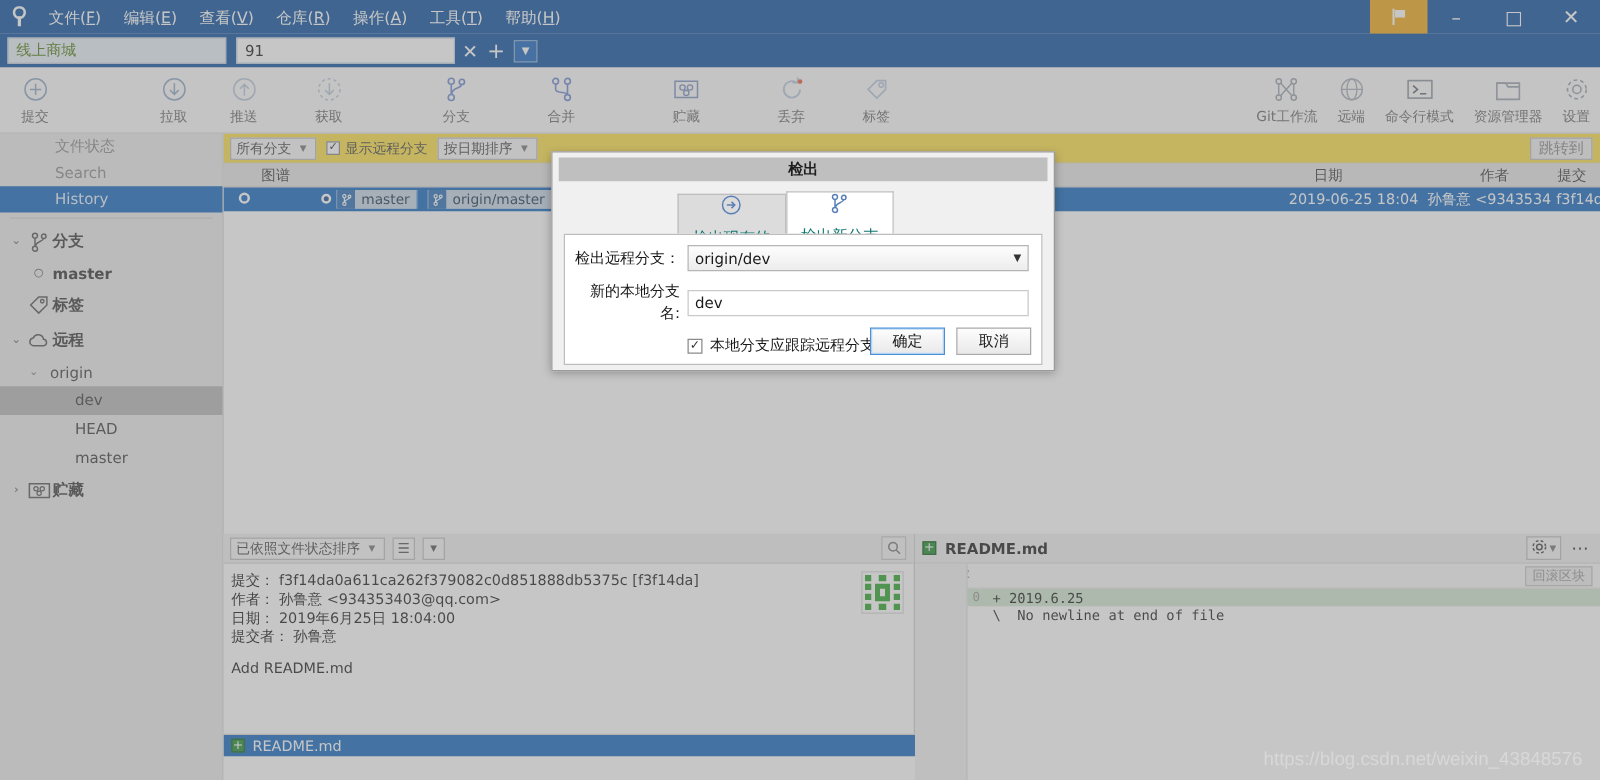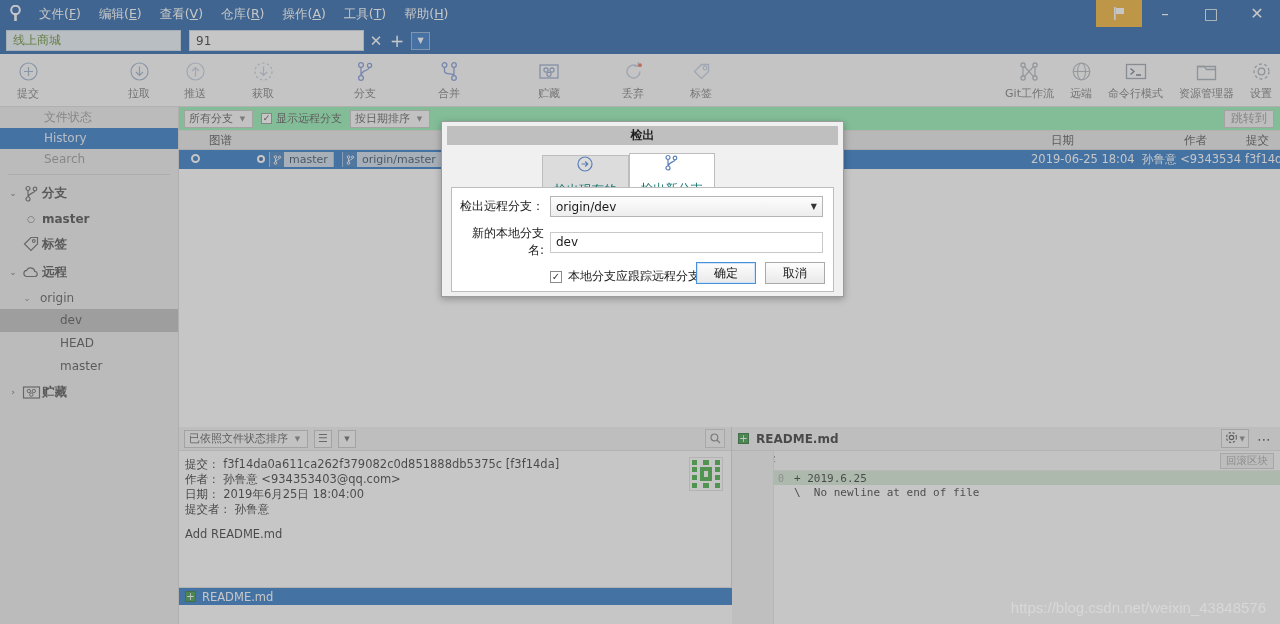--- a/index.html
+++ b/index.html
@@ -124,21 +124,21 @@
     height: 23px; line-height: 23px; padding-left: 60px; font-size: 12px; color: #3c3c3c;
   }
   .sb-remote-leaf.sel { background: #b7b7b7; }
 
   
   .center {
     position: absolute; top: 107px; left: 179px; width: 1101px; height: 517px;
     background: #ffffff;
   }
   .filterbar {
-    height: 24px; background: #86efac; border-bottom: 1px solid #dcdcdc;
+    height: 24px; background: #fde047; border-bottom: 1px solid #dcdcdc;
     display: flex; align-items: center; padding-left: 5px; gap: 8px;
   }
   .combo {
     height: 18px; background: #f7f7f7; border: 1px solid #bfbfbf;
     display: flex; align-items: center; padding: 0 4px; font-size: 11px; color: #444;
   }
   .combo .cv { width: 11px; text-align: center; color:#777; font-size: 7px; margin-left: 4px; }
   .chk-inline { display: flex; align-items: center; font-size: 11px; color: #444; gap: 4px; }
   .cbox {
     width: 11px; height: 11px; border: 1px solid #8a8a8a; background: #fff;
@@ -508,22 +508,22 @@
               <circle cx="10.5" cy="10.5" r="7.5" fill="none" stroke="#9aa3ad" stroke-width="1.3" stroke-dasharray="3 2.4"></circle>
             </svg>
           </span>
         <span class="lbl">设置</span>
       </div>
     </div>
   </div>
 
   <div class="sidebar">
     <div class="sb-sub">文件状态</div>
+    <div class="sb-sub">Search</div>
     <div class="sb-sub sel">History</div>
-    <div class="sb-sub">Search</div>
     <div class="sb-divider"></div>
 
     <div class="sb-group">
       <span class="arrow">⌄</span>
       <span class="ic">
           <svg width="15" height="17" viewBox="0 0 15 17">
             <circle cx="4" cy="3.5" r="2" fill="none" stroke="#555" stroke-width="1.2"></circle>
             <circle cx="11" cy="4" r="1.8" fill="none" stroke="#555" stroke-width="1.2"></circle>
             <circle cx="4" cy="14" r="2" fill="none" stroke="#555" stroke-width="1.2"></circle>
             <path d="M4 5.5v6.5M4.4 12c0-4 6-3.5 6.4-6.2" fill="none" stroke="#555" stroke-width="1.2"></path>

